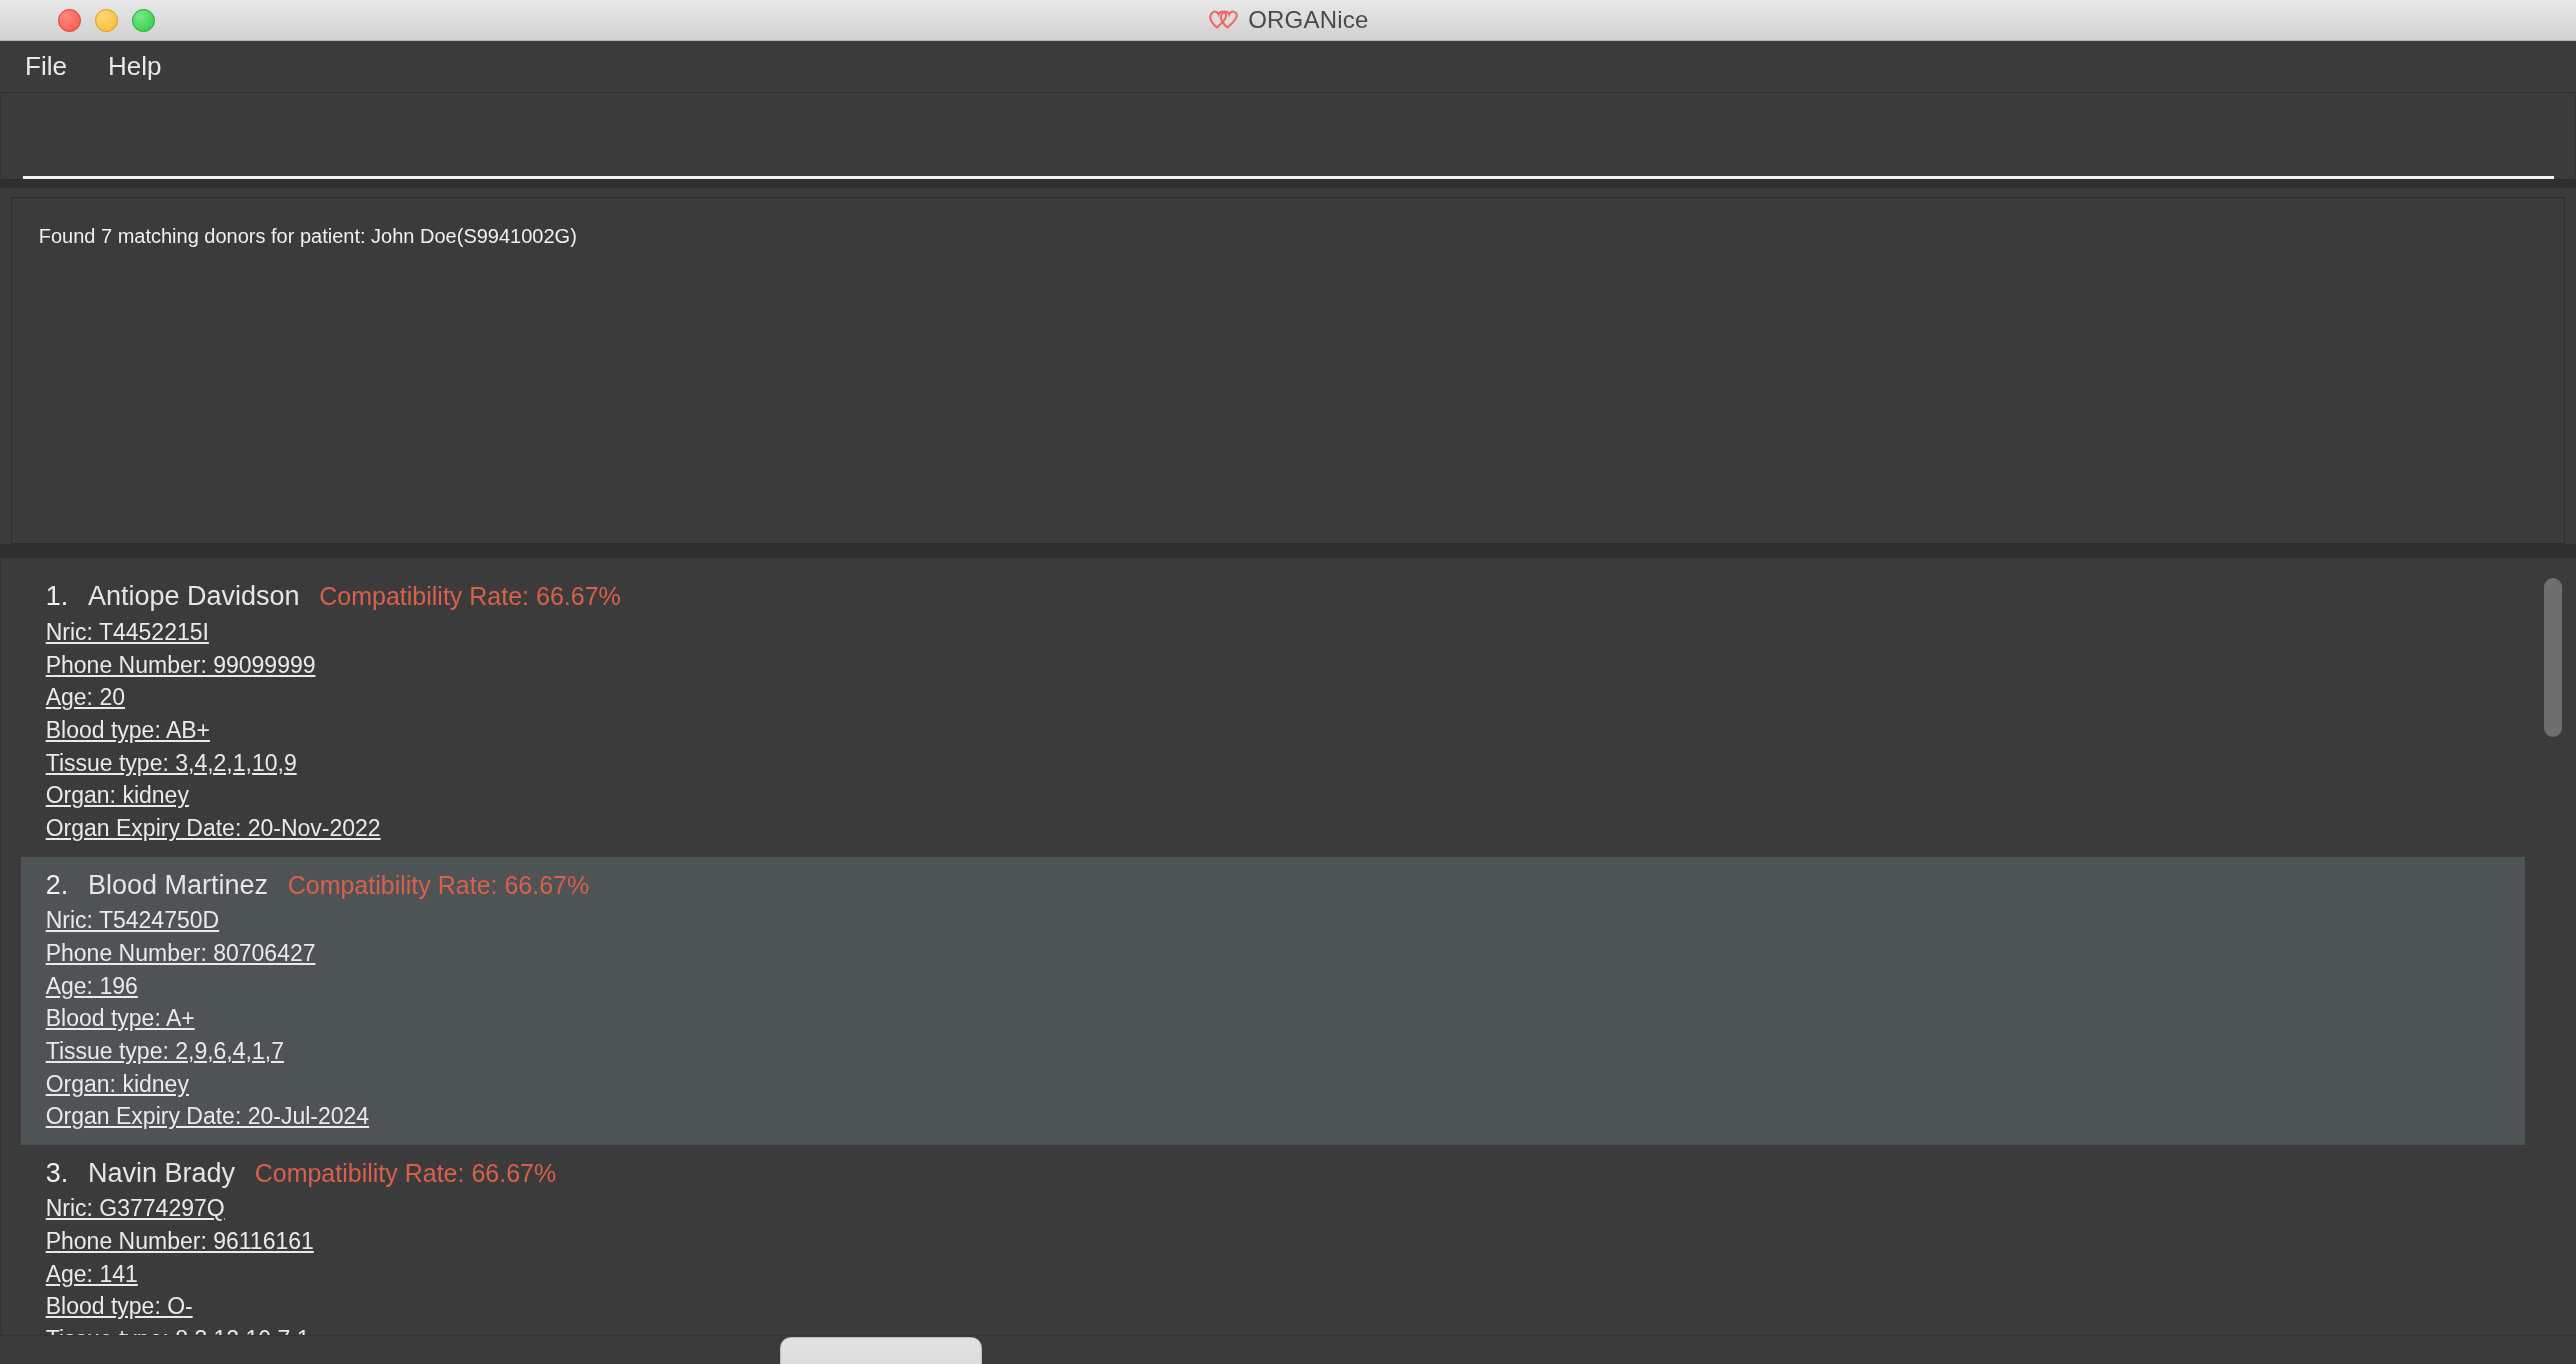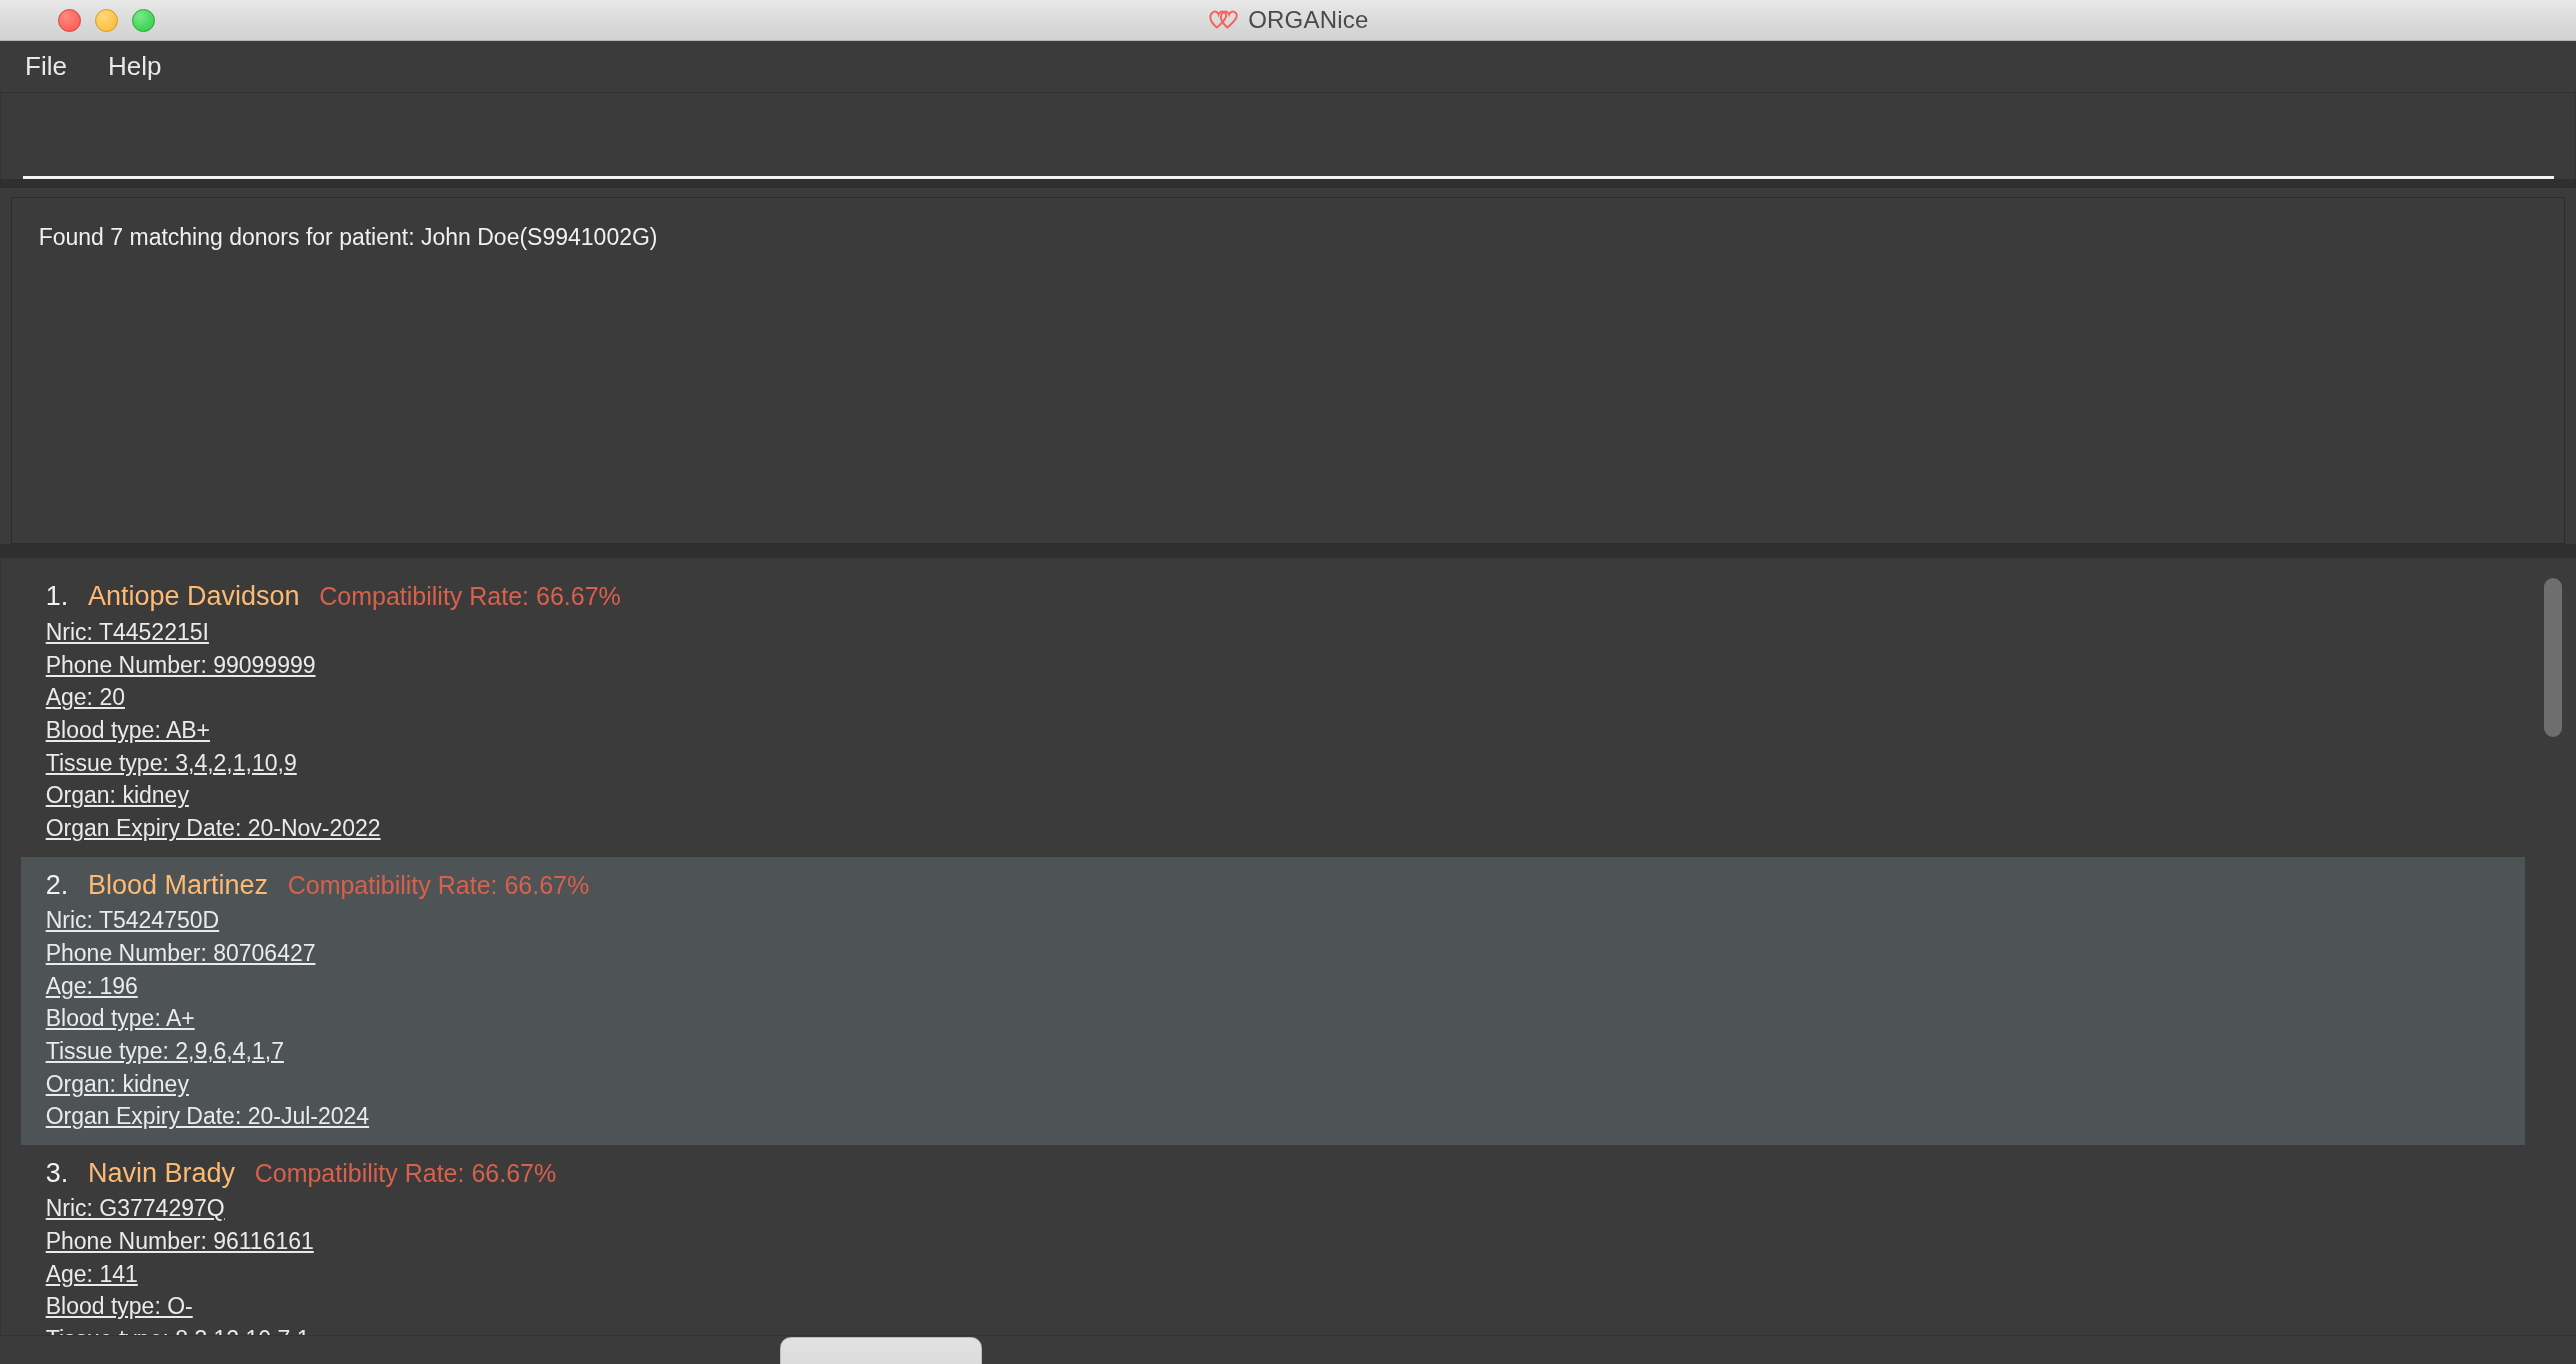--- a/index.html
+++ b/index.html
@@ -100,21 +100,21 @@
   
   .result-panel {
     margin: 9px 10.7px 0 10.7px;
     height: 347px;
     background: #3b3b3b;
     border: 1.8px solid #2c2c2c;
     padding: 25px 27px;
   }
   .result-text {
     color: #f0f0f0;
-    font-size: 23px;
+    font-size: 20px;
     line-height: 1.3;
   }
 
   .gap-dark {
     height: 14.3px;
     background: #2f2f2f;
   }
 
   
   .list-wrap {
@@ -141,21 +141,21 @@
     display: flex;
     align-items: baseline;
     gap: 19.7px;
     margin-bottom: 3.6px;
   }
   .donor-index {
     color: #f2f2f2;
     font-size: 27px;
   }
   .donor-name {
-    color: #fdba74;
+    color: #e5e5e5;
     font-size: 27px;
   }
   .donor-compat {
     color: #d9614b;
     font-size: 25px;
   }
   .donor-line {
     color: #eaeaea;
     font-size: 23px;
     line-height: 1.42;

